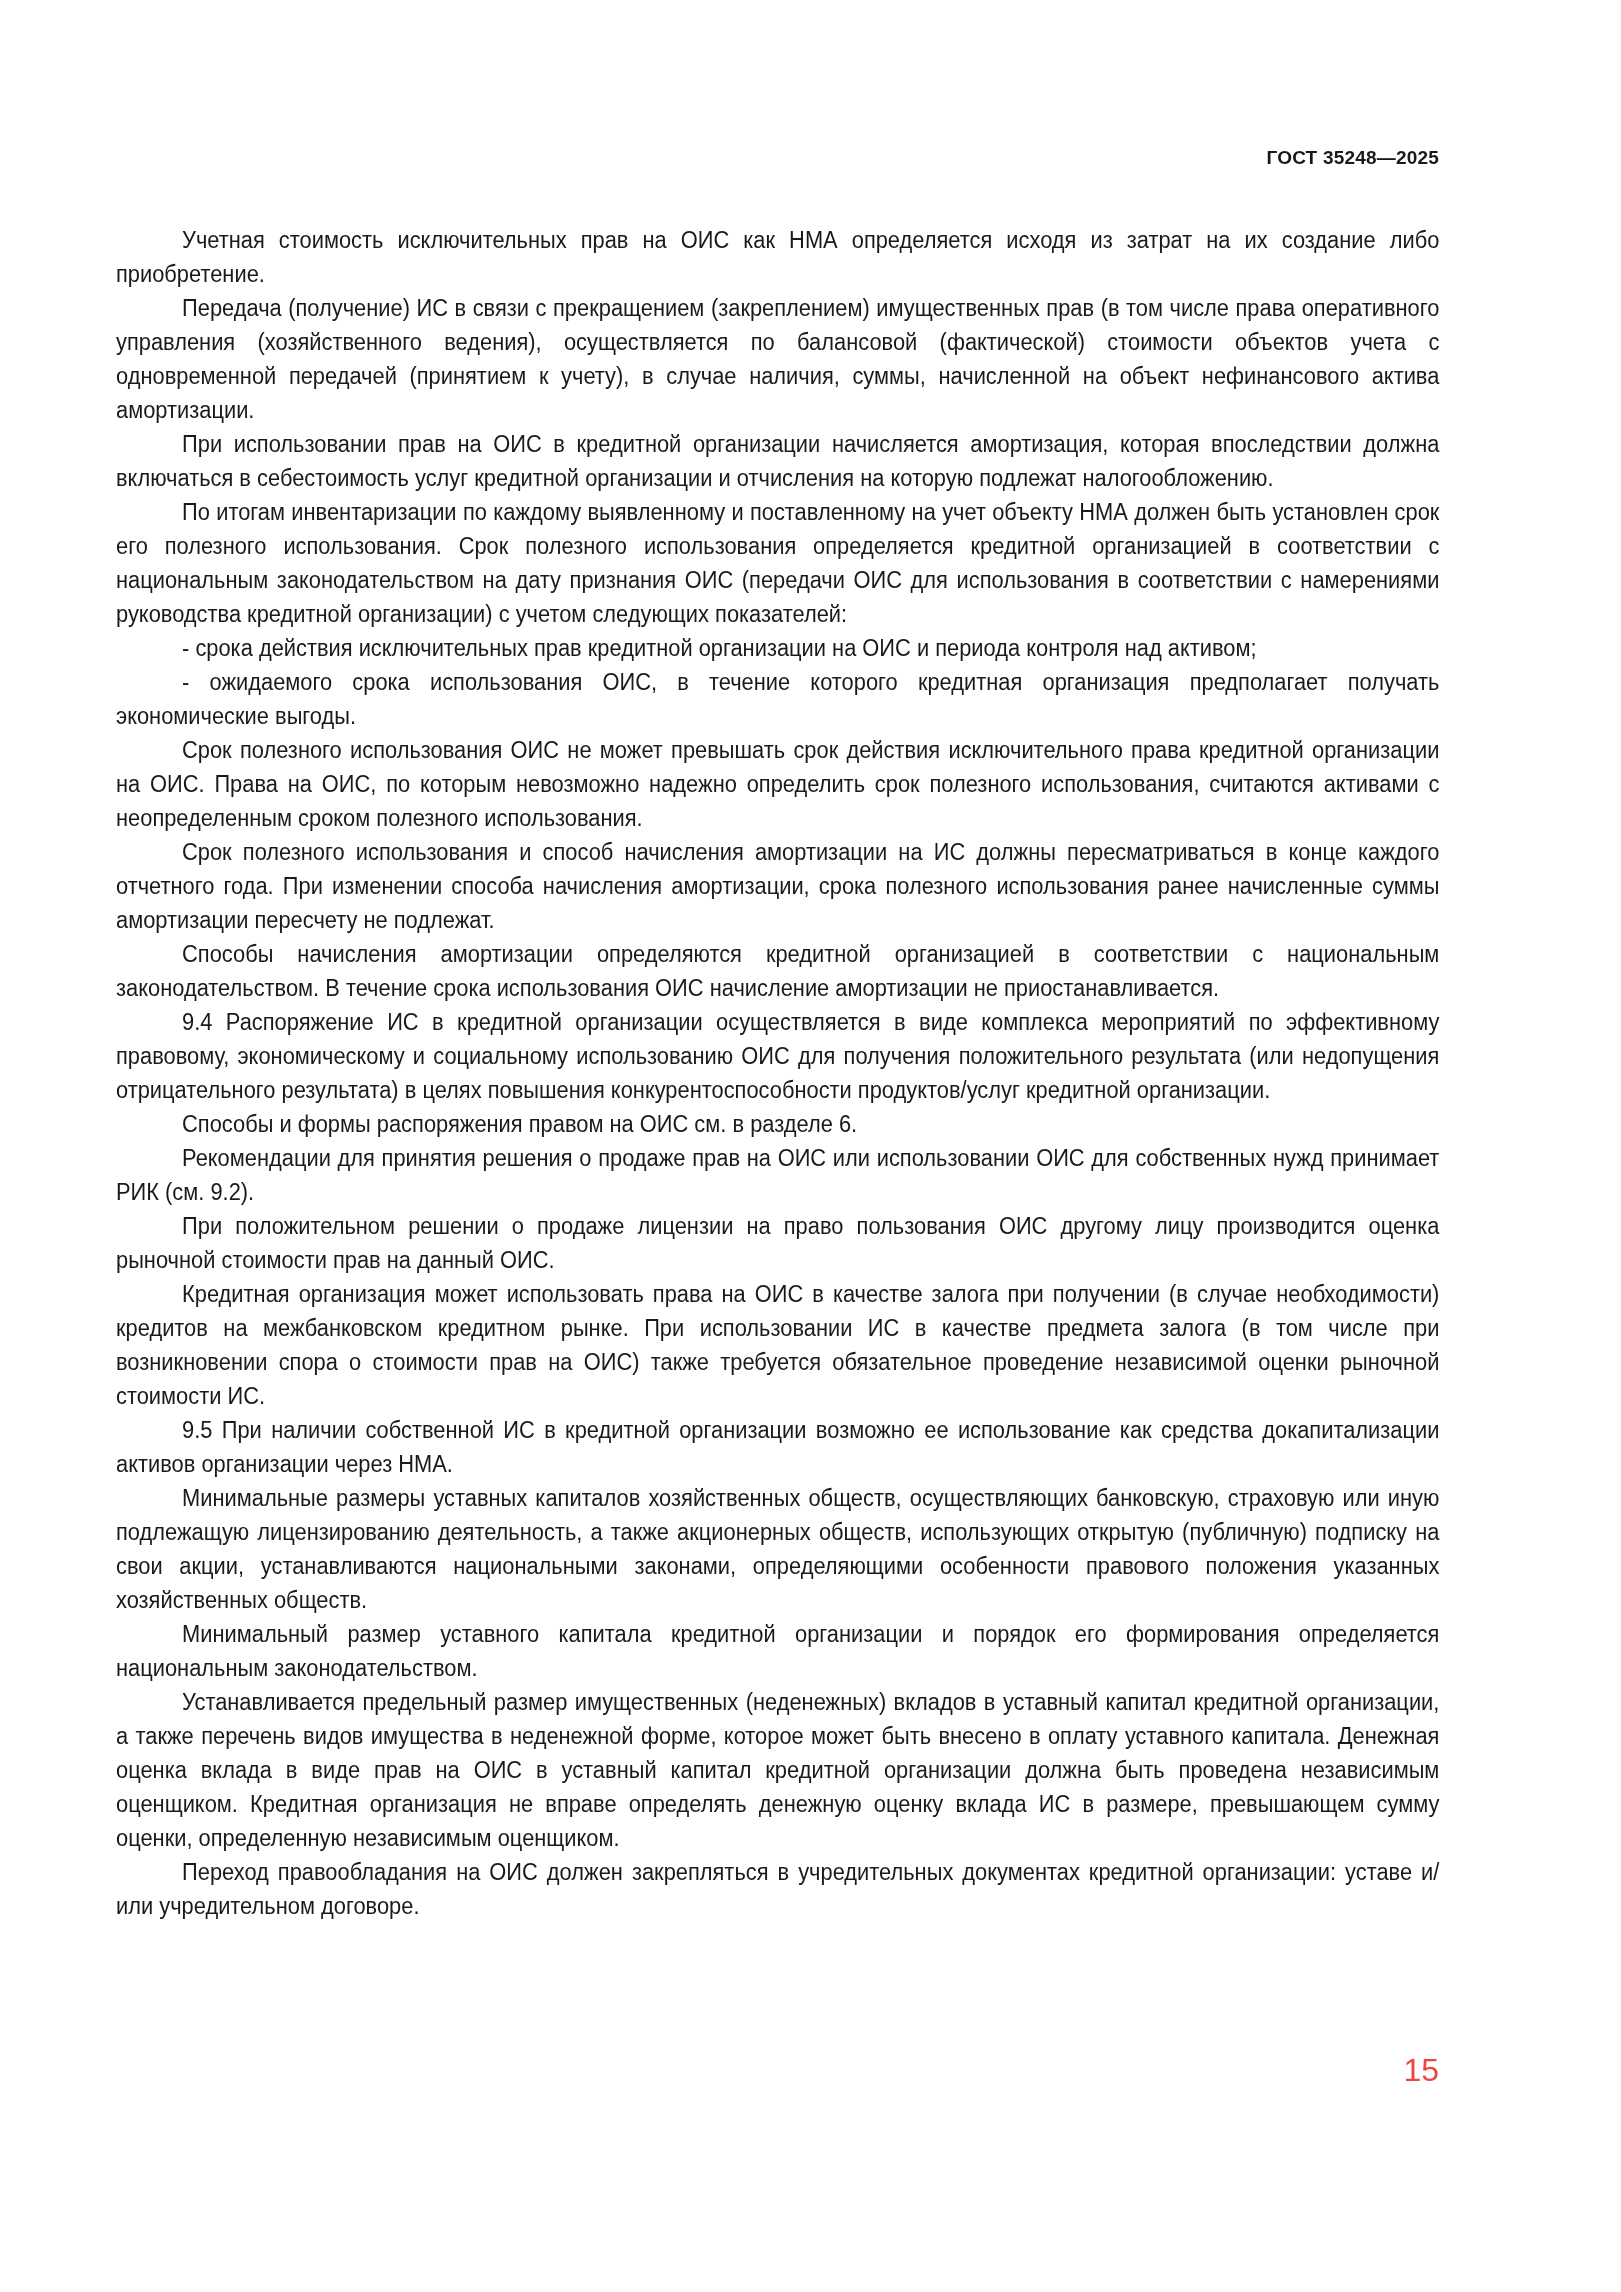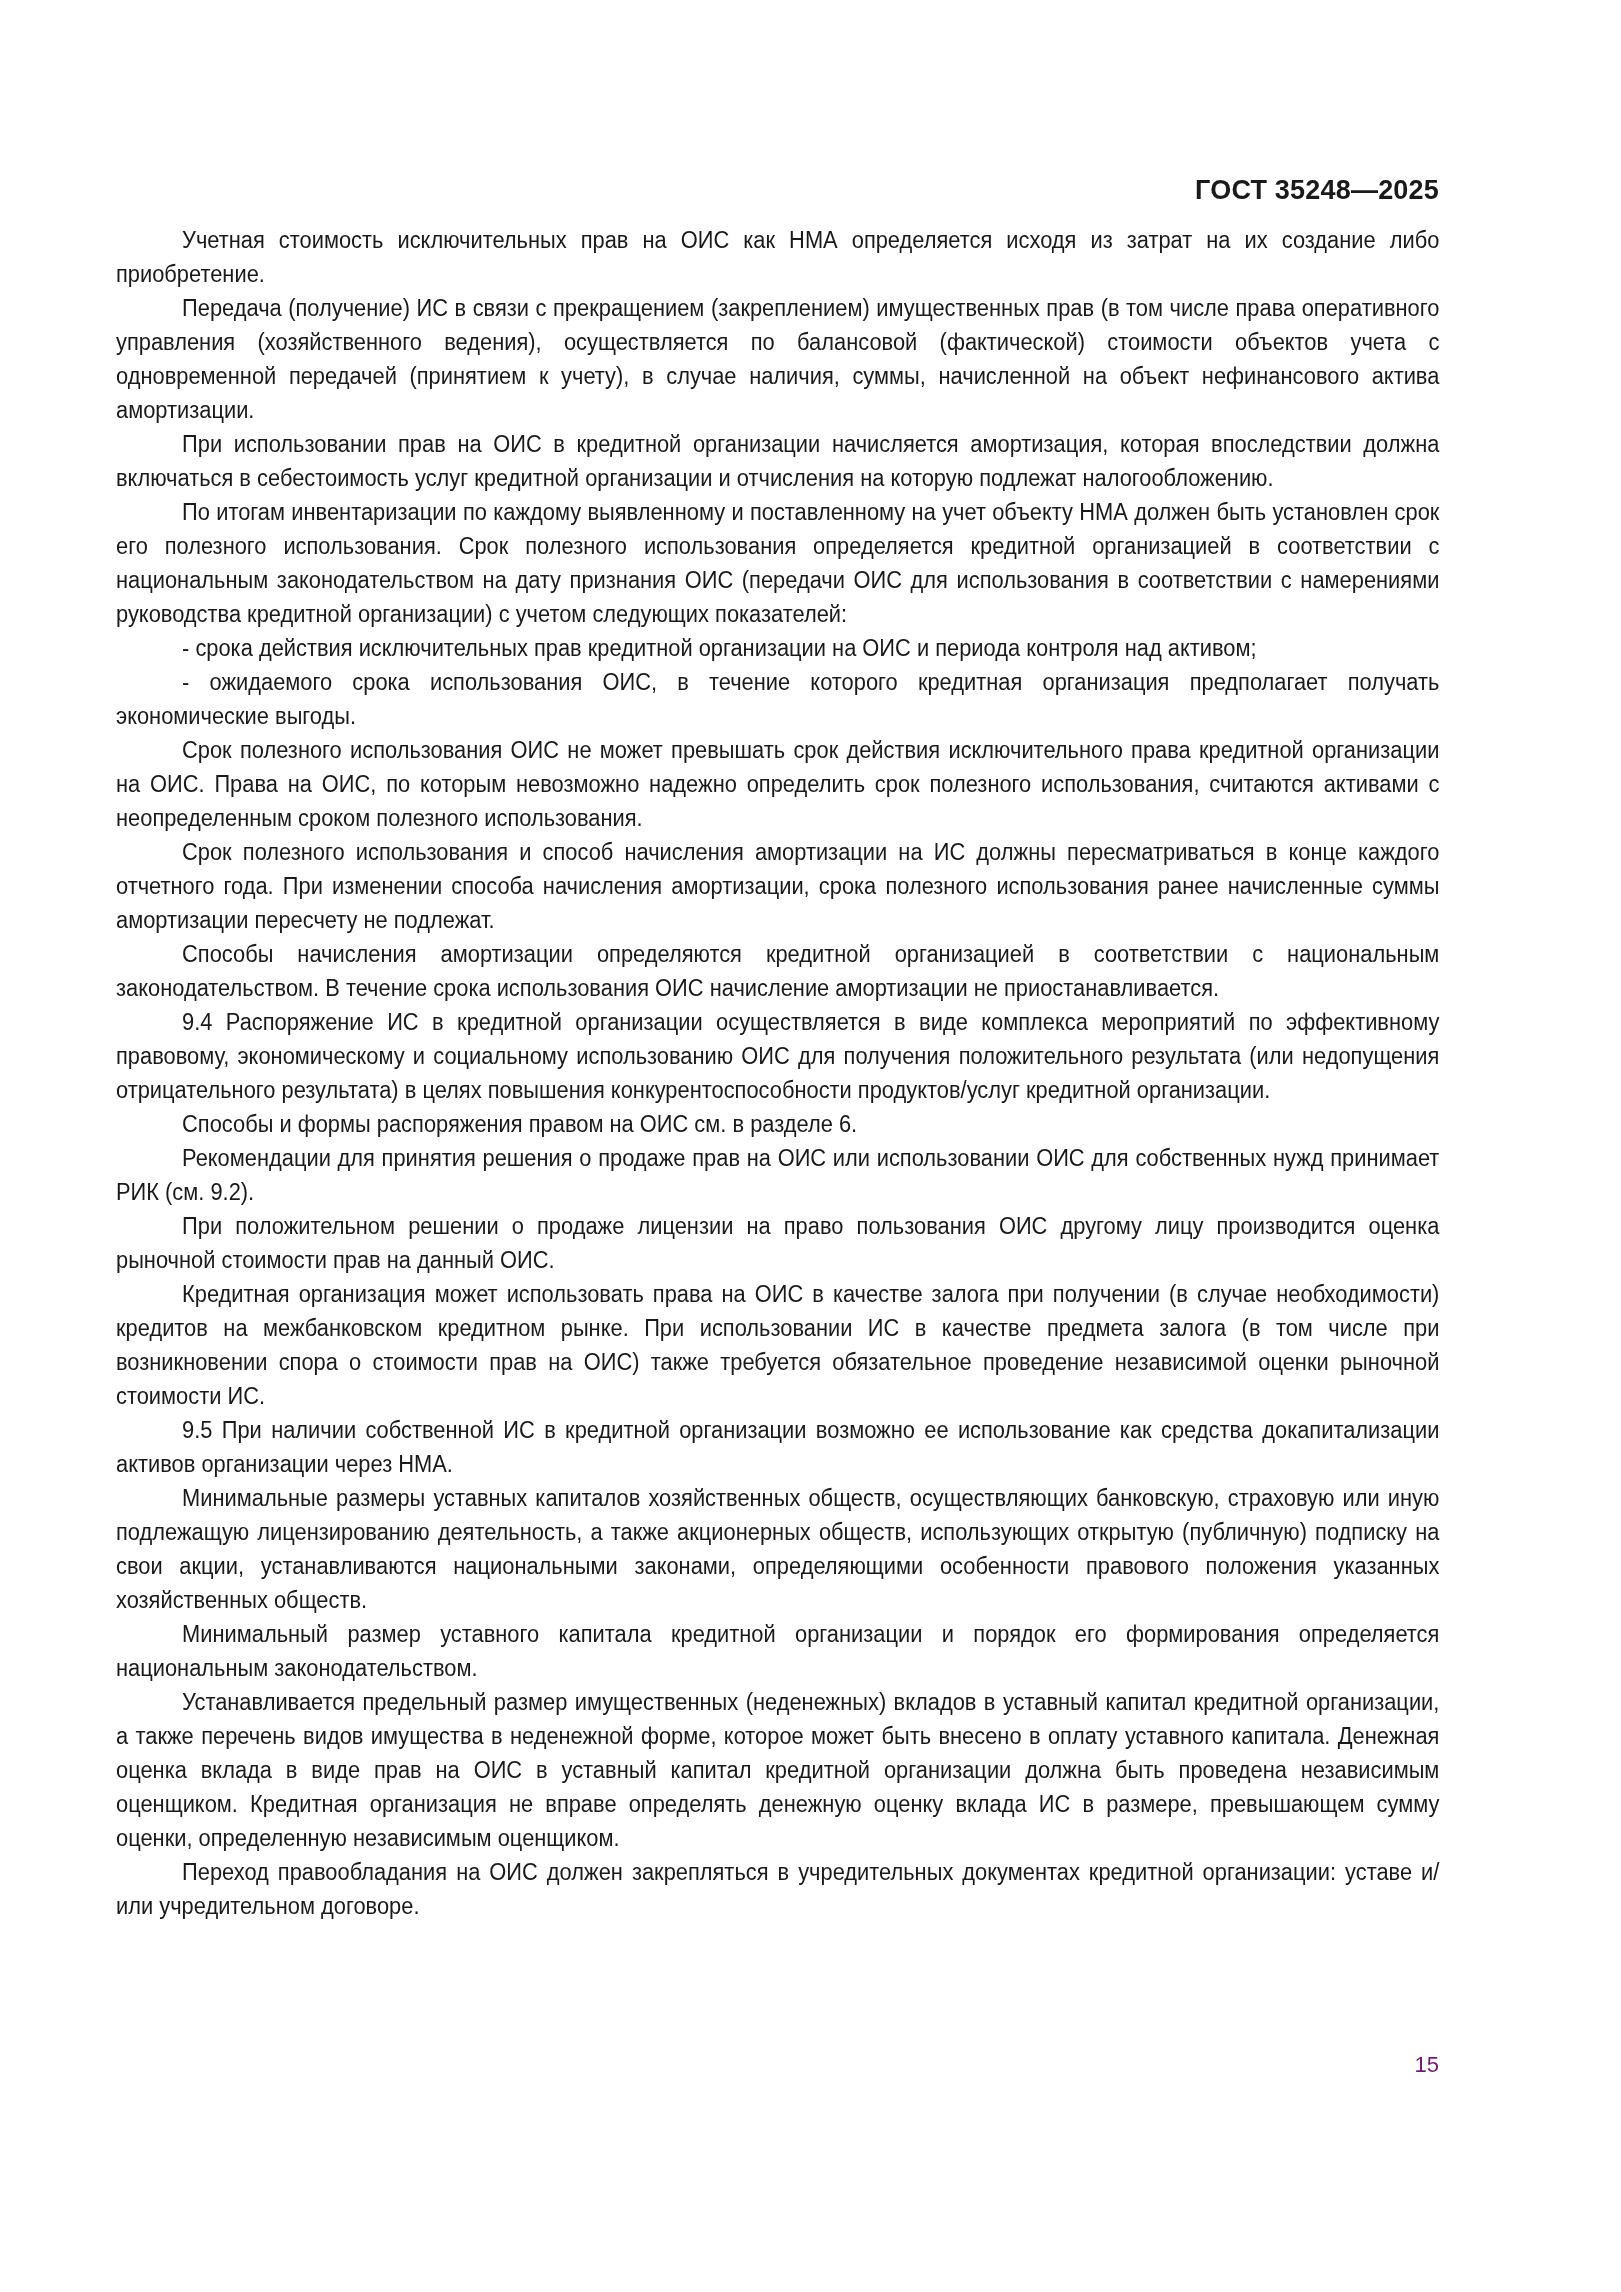--- a/index.html
+++ b/index.html
@@ -4,31 +4,31 @@
 <style>
   html, body { margin: 0; padding: 0; background: #ffffff; }
   body { width: 1621px; height: 2293px; position: relative; overflow: hidden; }
   .page {
     position: absolute; left: 0; top: 0; width: 1621px; height: 2293px;
     background: #ffffff; color: #1a1a1a;
     font-family: "Liberation Sans", sans-serif;
   }
   .header {
     position: absolute; top: 147px; right: 182px;
-    font-size: 27px; font-weight: bold; color: #1a1a1a; letter-spacing: 0.2px; margin-top: 28px;
+    font-size: 19px; font-weight: bold; color: #1a1a1a; letter-spacing: 0.2px;
   }
   .body-text {
     position: absolute; left: 116px; top: 223px; width: 1323px;
     font-size: 23.5px; line-height: 34px; text-align: justify;
     transform: scaleX(0.93); transform-origin: left top;
     width: 1423px;
   }
   .body-text p { margin: 0; text-indent: 71px; }
   .page-number {
-    position: absolute; top: 2052px; right: 182px; font-size: 22px; color: #701a75;
+    position: absolute; top: 2052px; right: 182px; font-size: 32px; color: #ef4444;
   }
 </style>
 </head>
 <body>
 
 <div class="page">
   <div class="header">ГОСТ 35248—2025</div>
 
   <div class="body-text">
     <p>Учетная стоимость исключительных прав на ОИС как НМА определяется исходя из затрат на их создание либо приобретение.</p>

